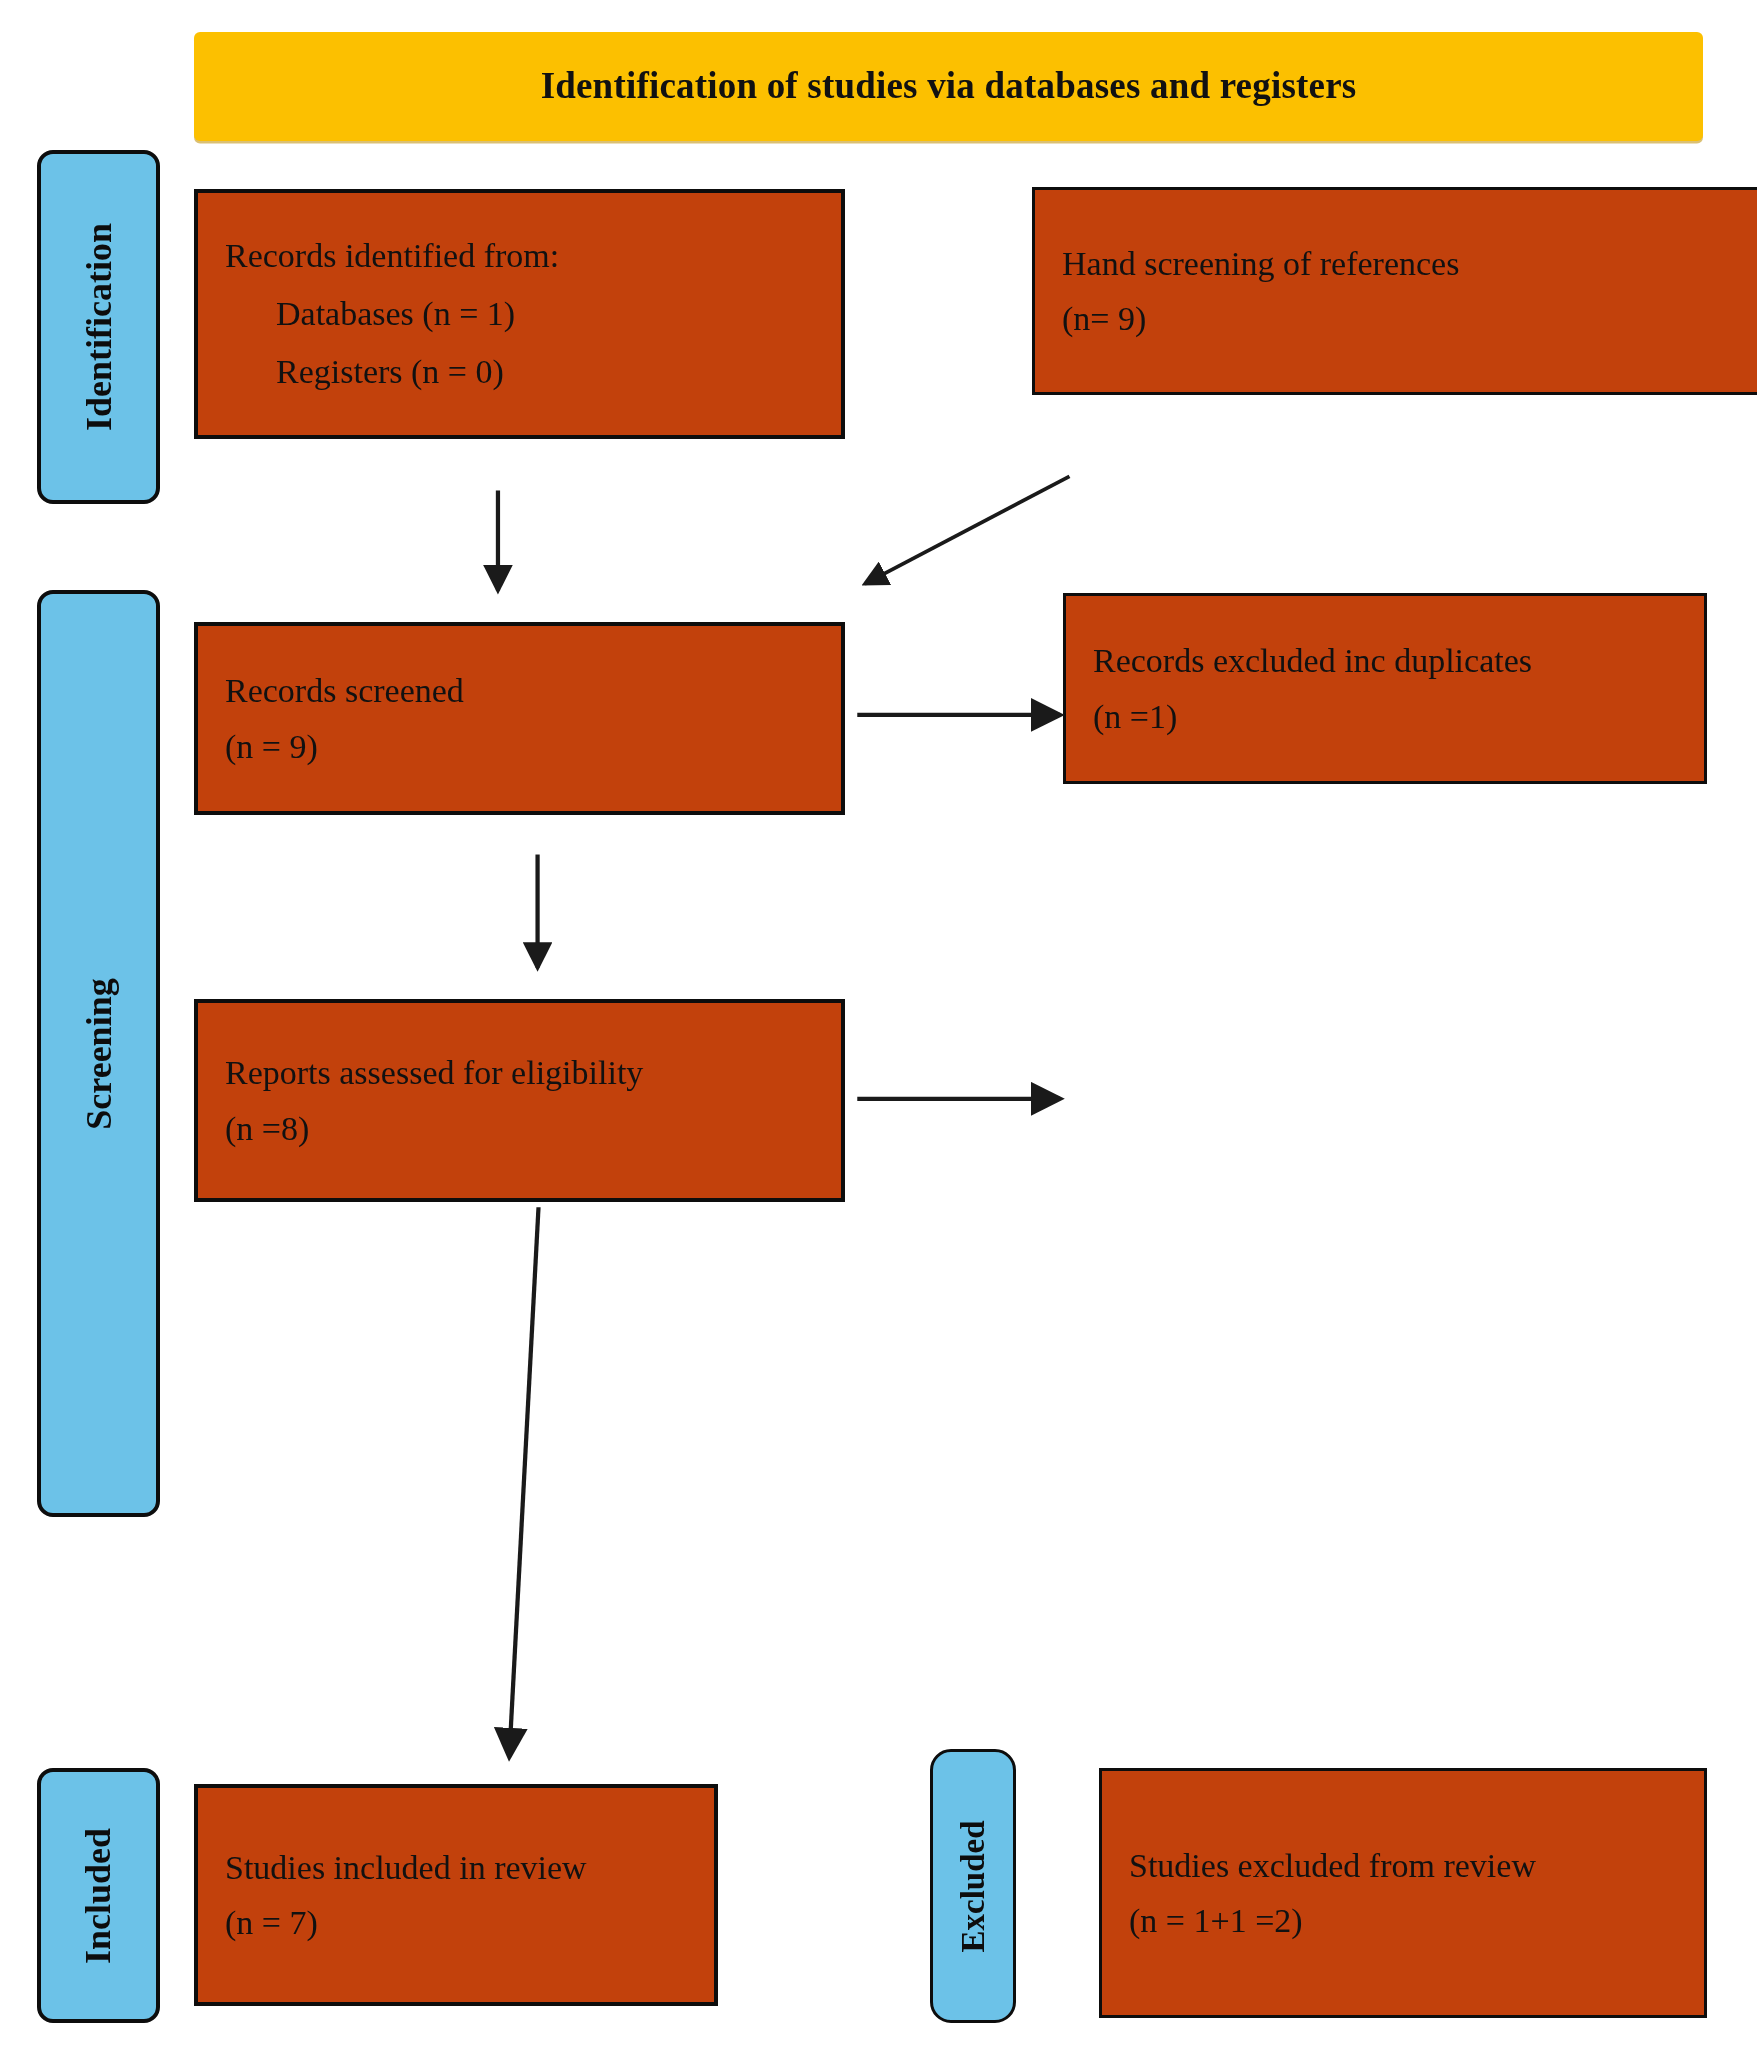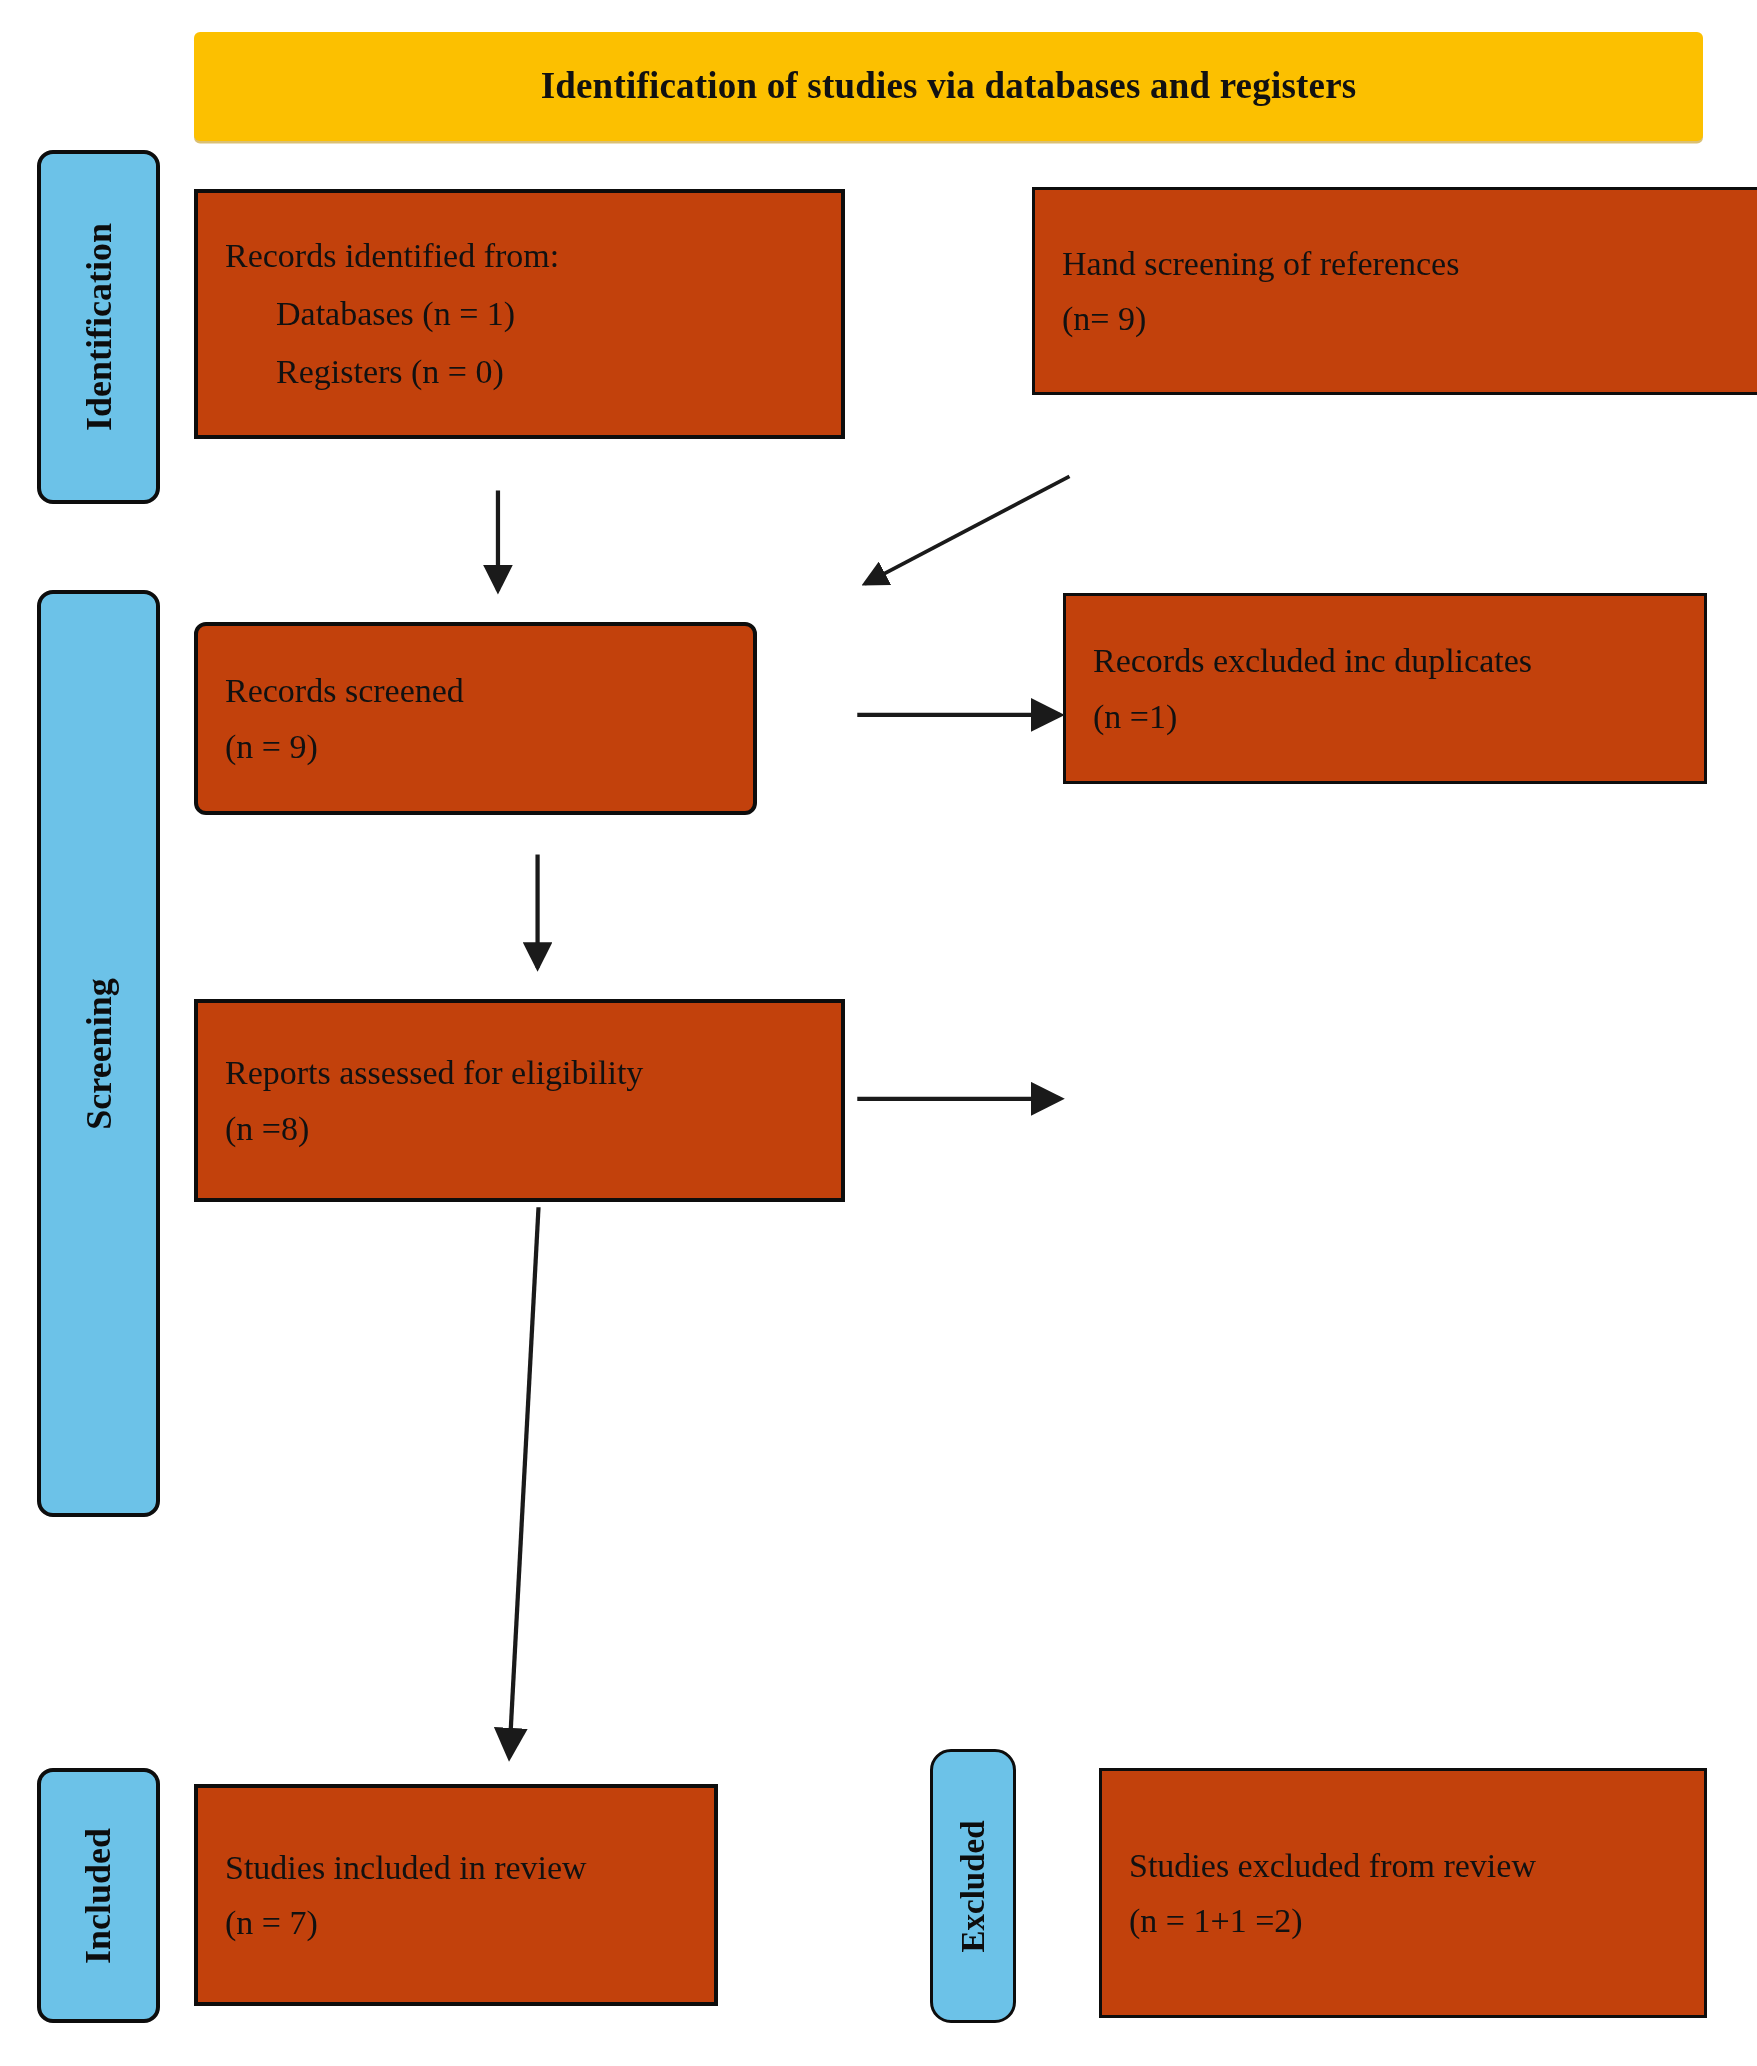--- a/index.html
+++ b/index.html
@@ -84,21 +84,21 @@
     font-size: 34px;
     color: #111111;
     line-height: 1.62;
     white-space: nowrap;
   }
   .box .line.indent { padding-left: 51px; }
   .box.box-thin { border-width: 3.3px; }
 
   #box-records-identified { left: 194px;  top: 189px;  width: 651px; height: 250px; }
   #box-hand-screening     { left: 1032px; top: 187px;  width: 737px; height: 208px; }
-  #box-records-screened   { left: 194px;  top: 622px; width: 563px; height: 193px; border-radius: 12px; }
+  #box-records-screened   { left: 194px;  top: 622px; width: 651px; height: 193px; }
   #box-records-excluded   { left: 1063px; top: 593px; width: 644px; height: 191px; font-family: Liberation Serif, serif; }
   #box-reports-assessed   { left: 194px;  top: 999px; width: 651px; height: 203px; }
   #box-reports-excluded   { left: 1063px; top: 1001px; width: 658px; height: 429px;
                              justify-content: flex-start; padding-top: 45px; }
   #box-studies-included   { left: 194px;  top: 1784px; width: 524px; height: 222px; }
   #box-studies-excluded   { left: 1099px; top: 1768px; width: 608px; height: 250px; }
 
   #box-records-identified .line { line-height: 1.70; }
   #box-reports-excluded .line { line-height: 1.92; }
 

